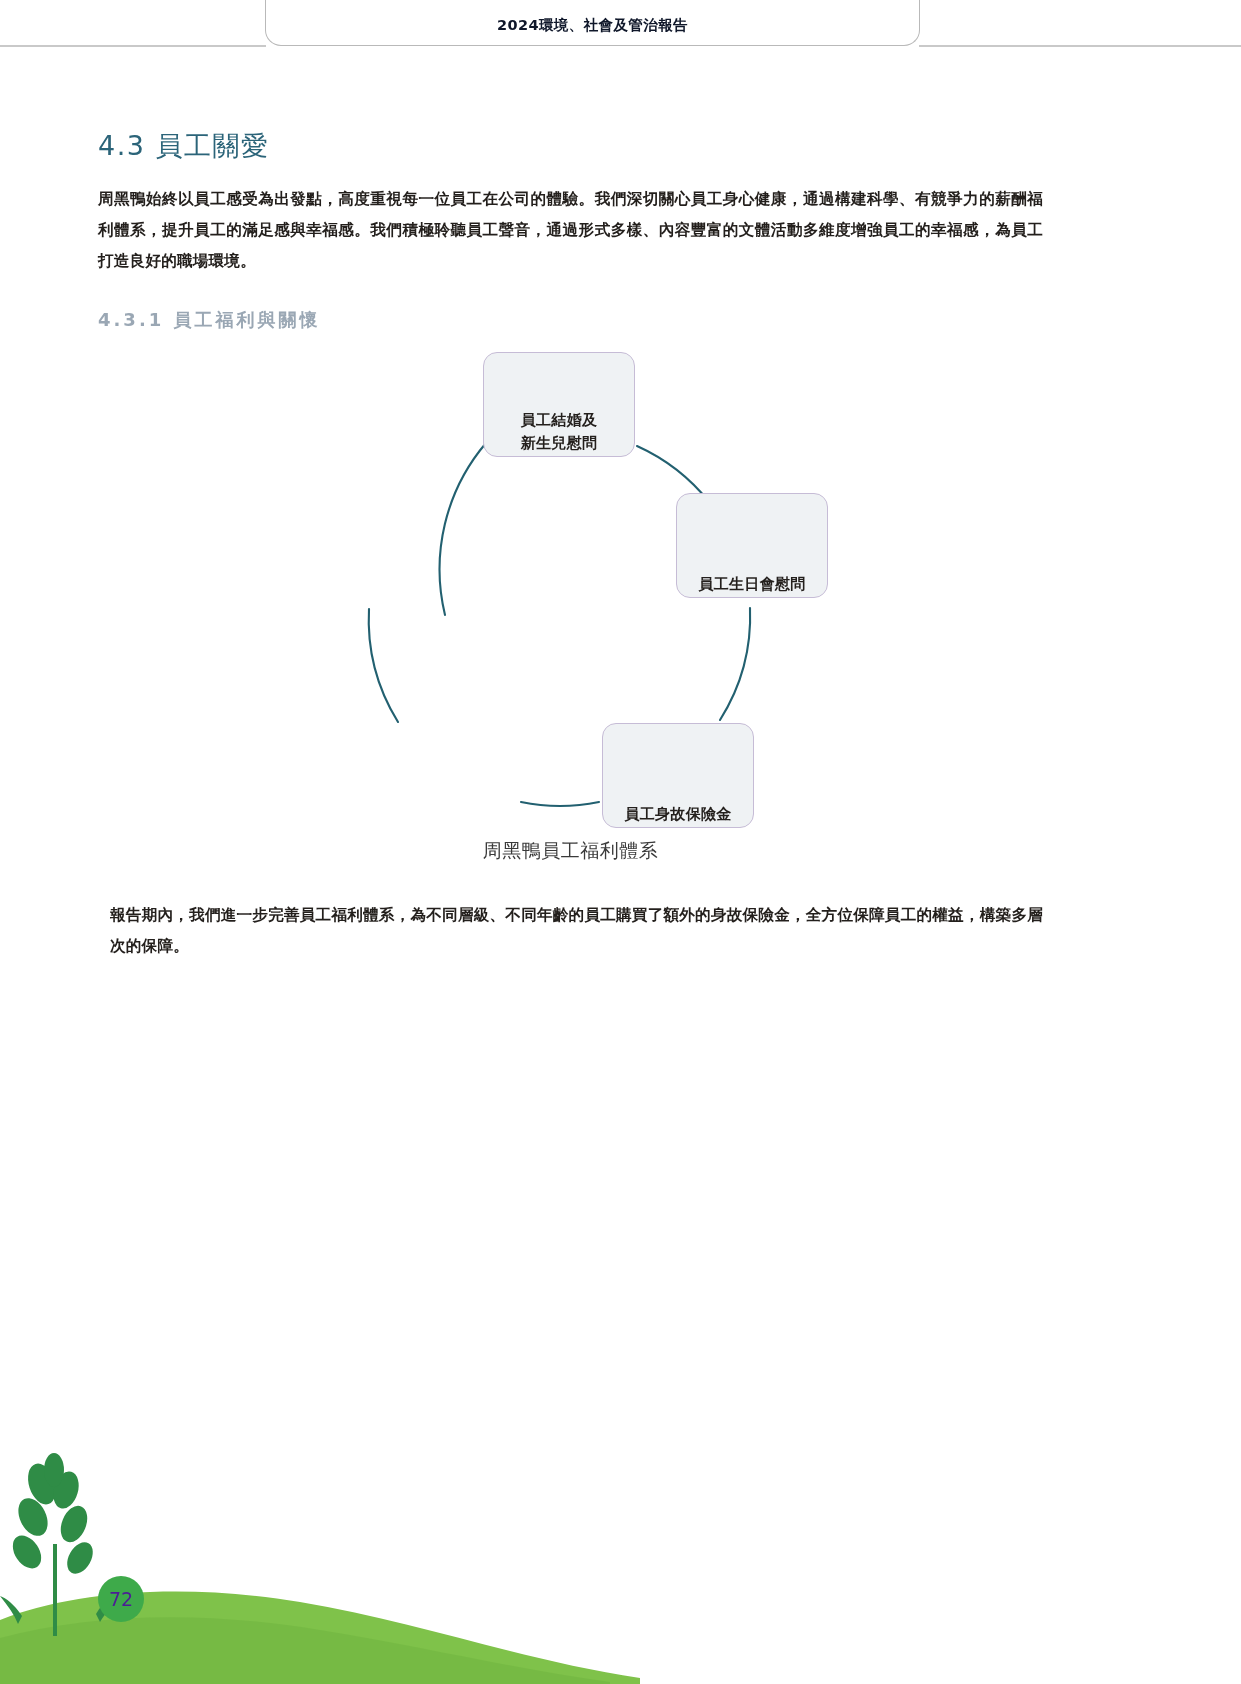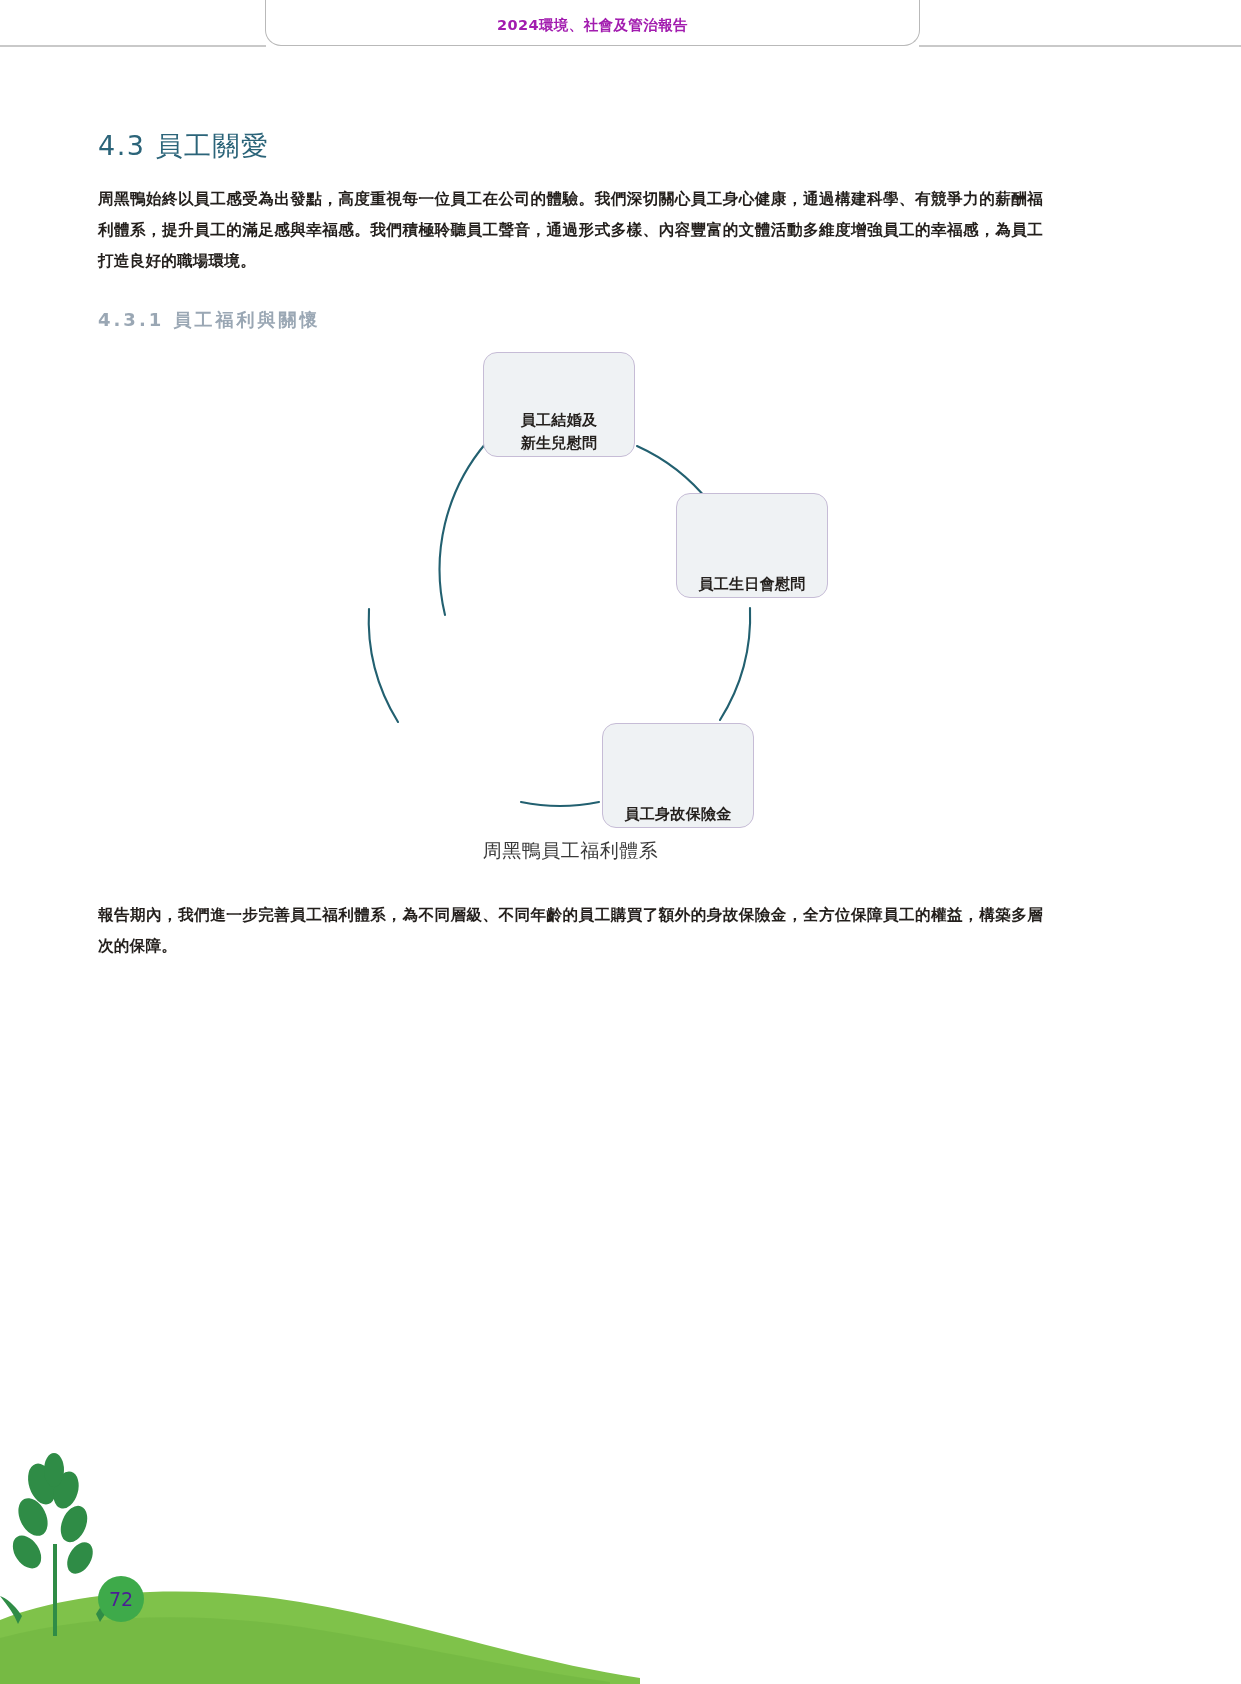--- a/index.html
+++ b/index.html
@@ -33,21 +33,21 @@
     border-bottom-right-radius: 16px;
   }
   .header-title {
     position: absolute;
     top: 16px;
     left: 0;
     width: 655px;
     text-align: center;
     font-size: 14.5px;
     font-weight: 700;
-    color: #a21caf;
+    color: #0f172a;
     letter-spacing: 0.4px;
   }
   .header-rule {
     position: absolute;
     top: 45px;
     left: 0;
     width: 1241px;
     height: 1.5px;
     background: #c9c9c9;
   }
@@ -130,21 +130,21 @@
     left: 0;
     top: 488px;
     width: 945px;
     text-align: center;
     font-size: 19px;
     color: #3a3a3a;
     font-weight: 500;
     letter-spacing: 0.5px;
   }
 
-  .para-3 { margin-top: 40px; }
+  .para-3 { margin-top: 40px; margin-left: 12px; }
 
   
   .footer {
     position: absolute;
     left: 0;
     bottom: 0;
     width: 1241px;
     height: 260px;
     pointer-events: none;
   }

